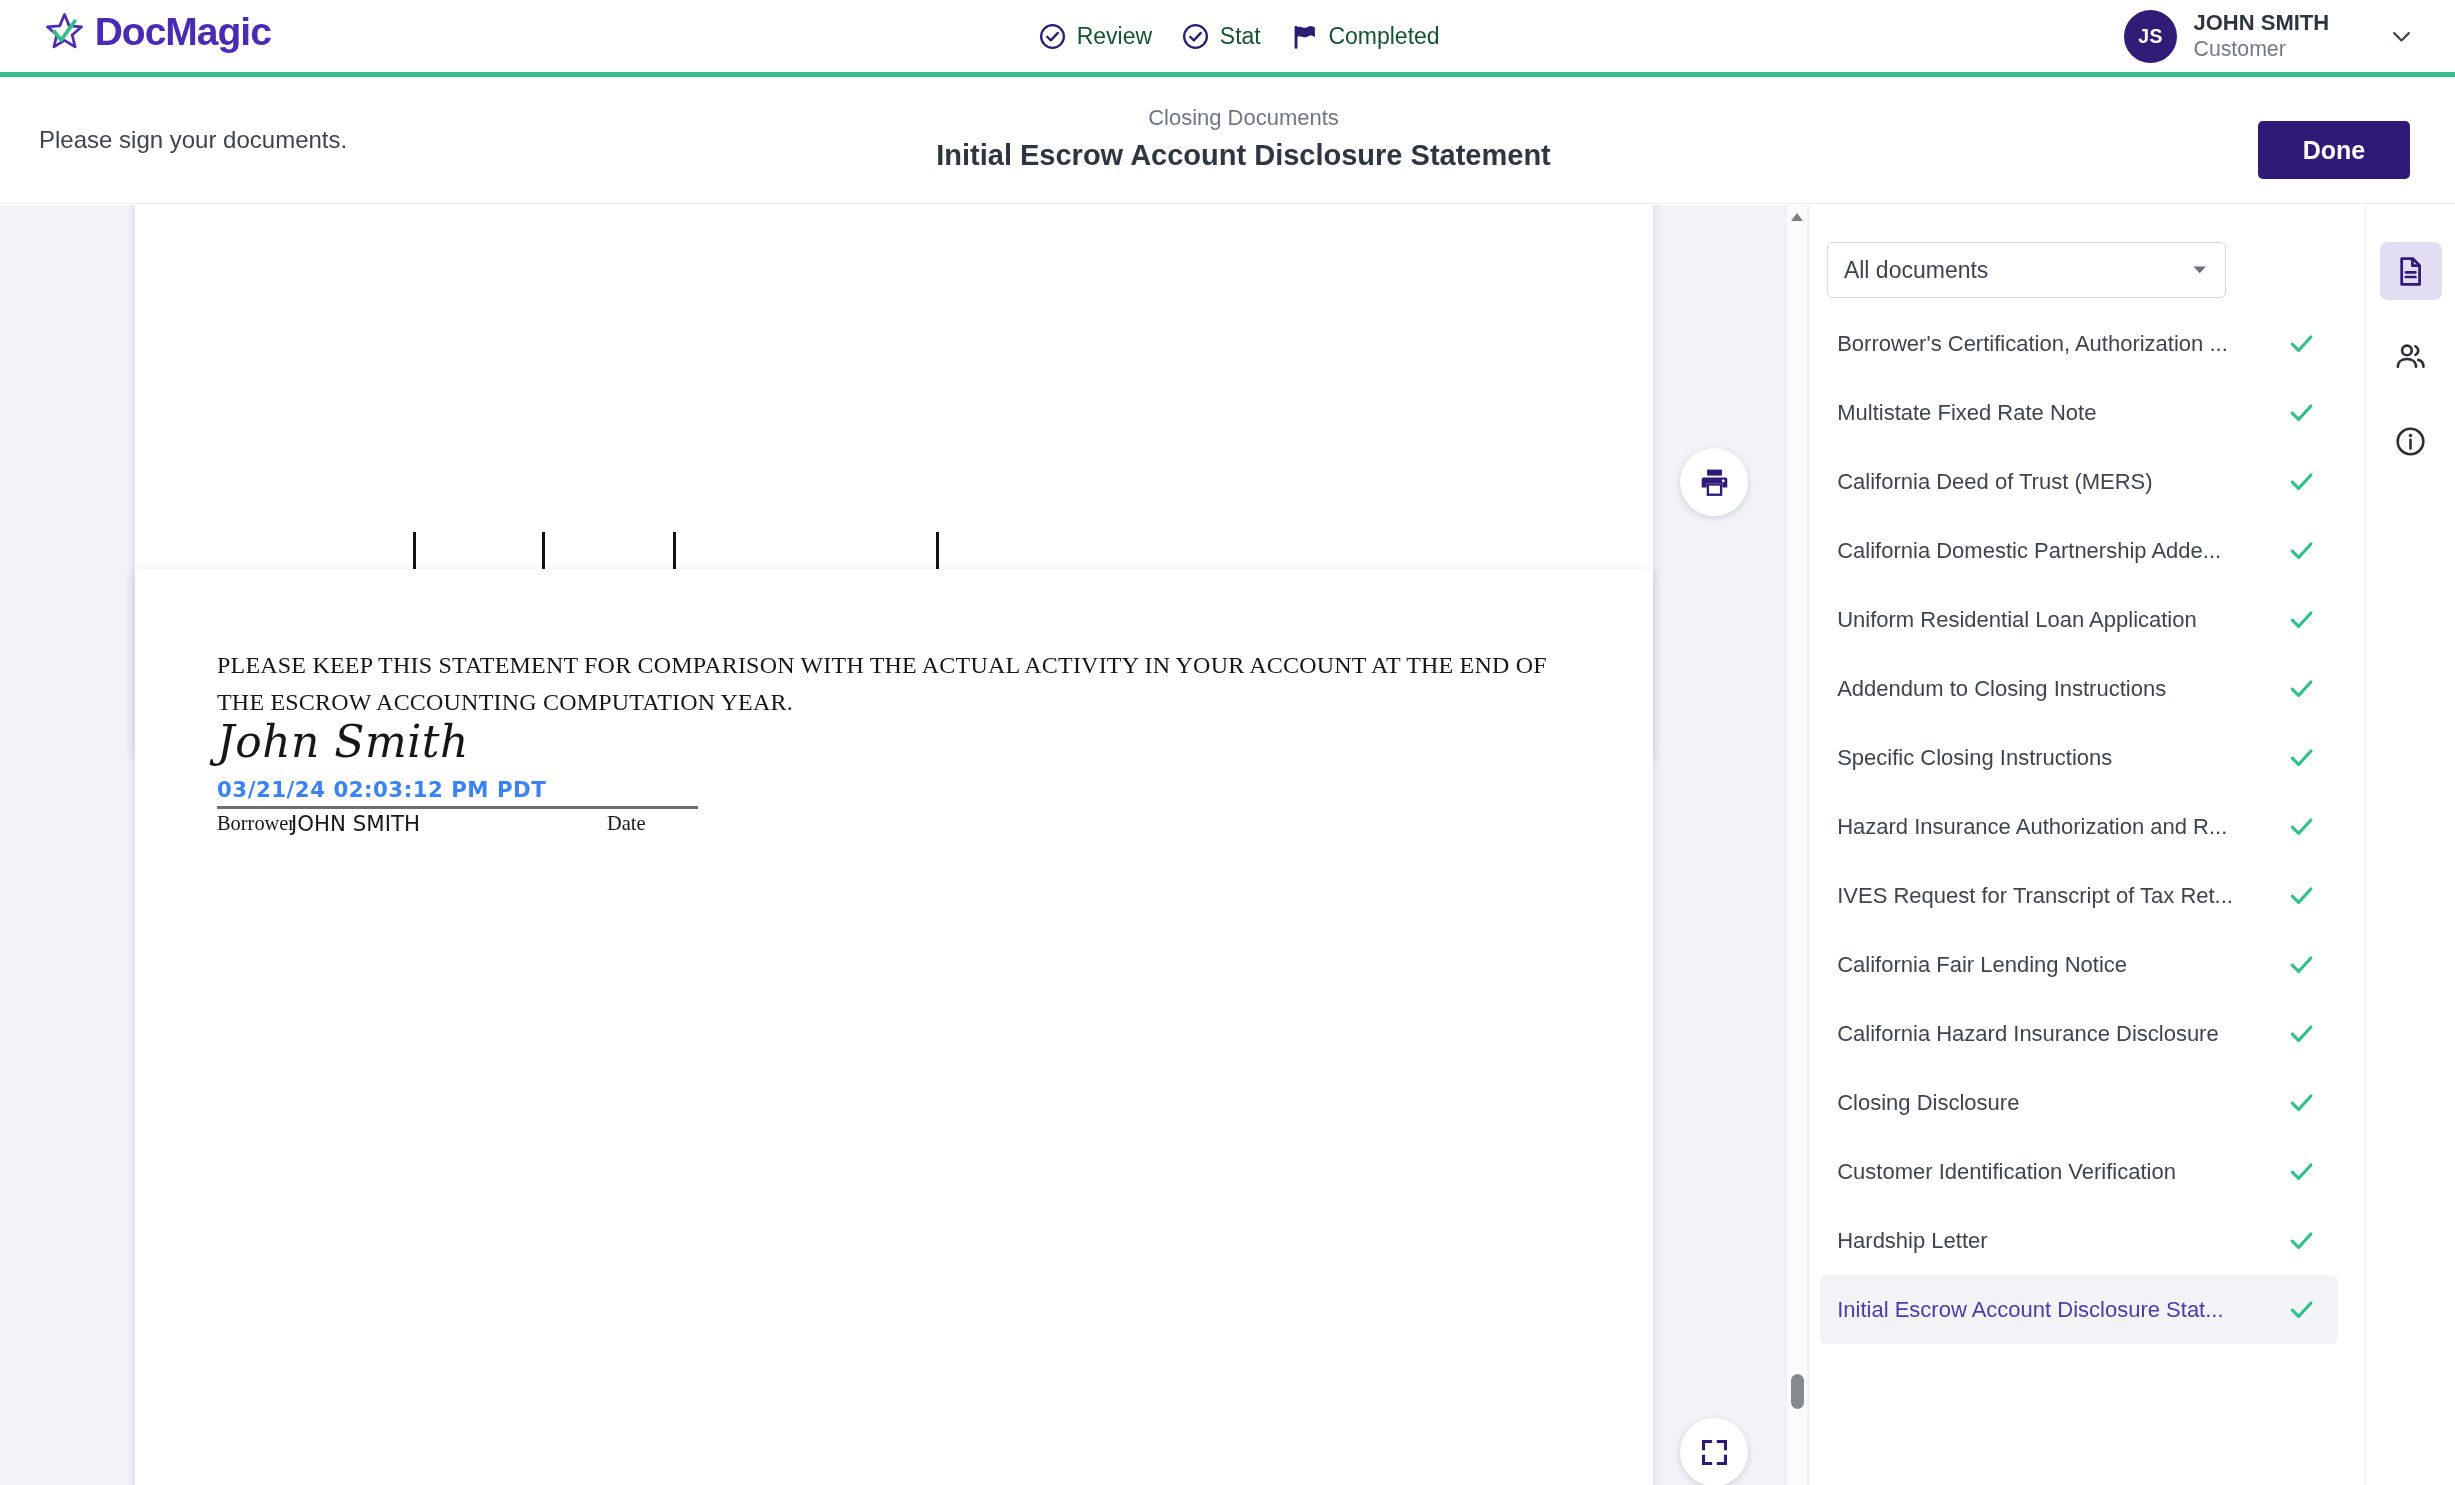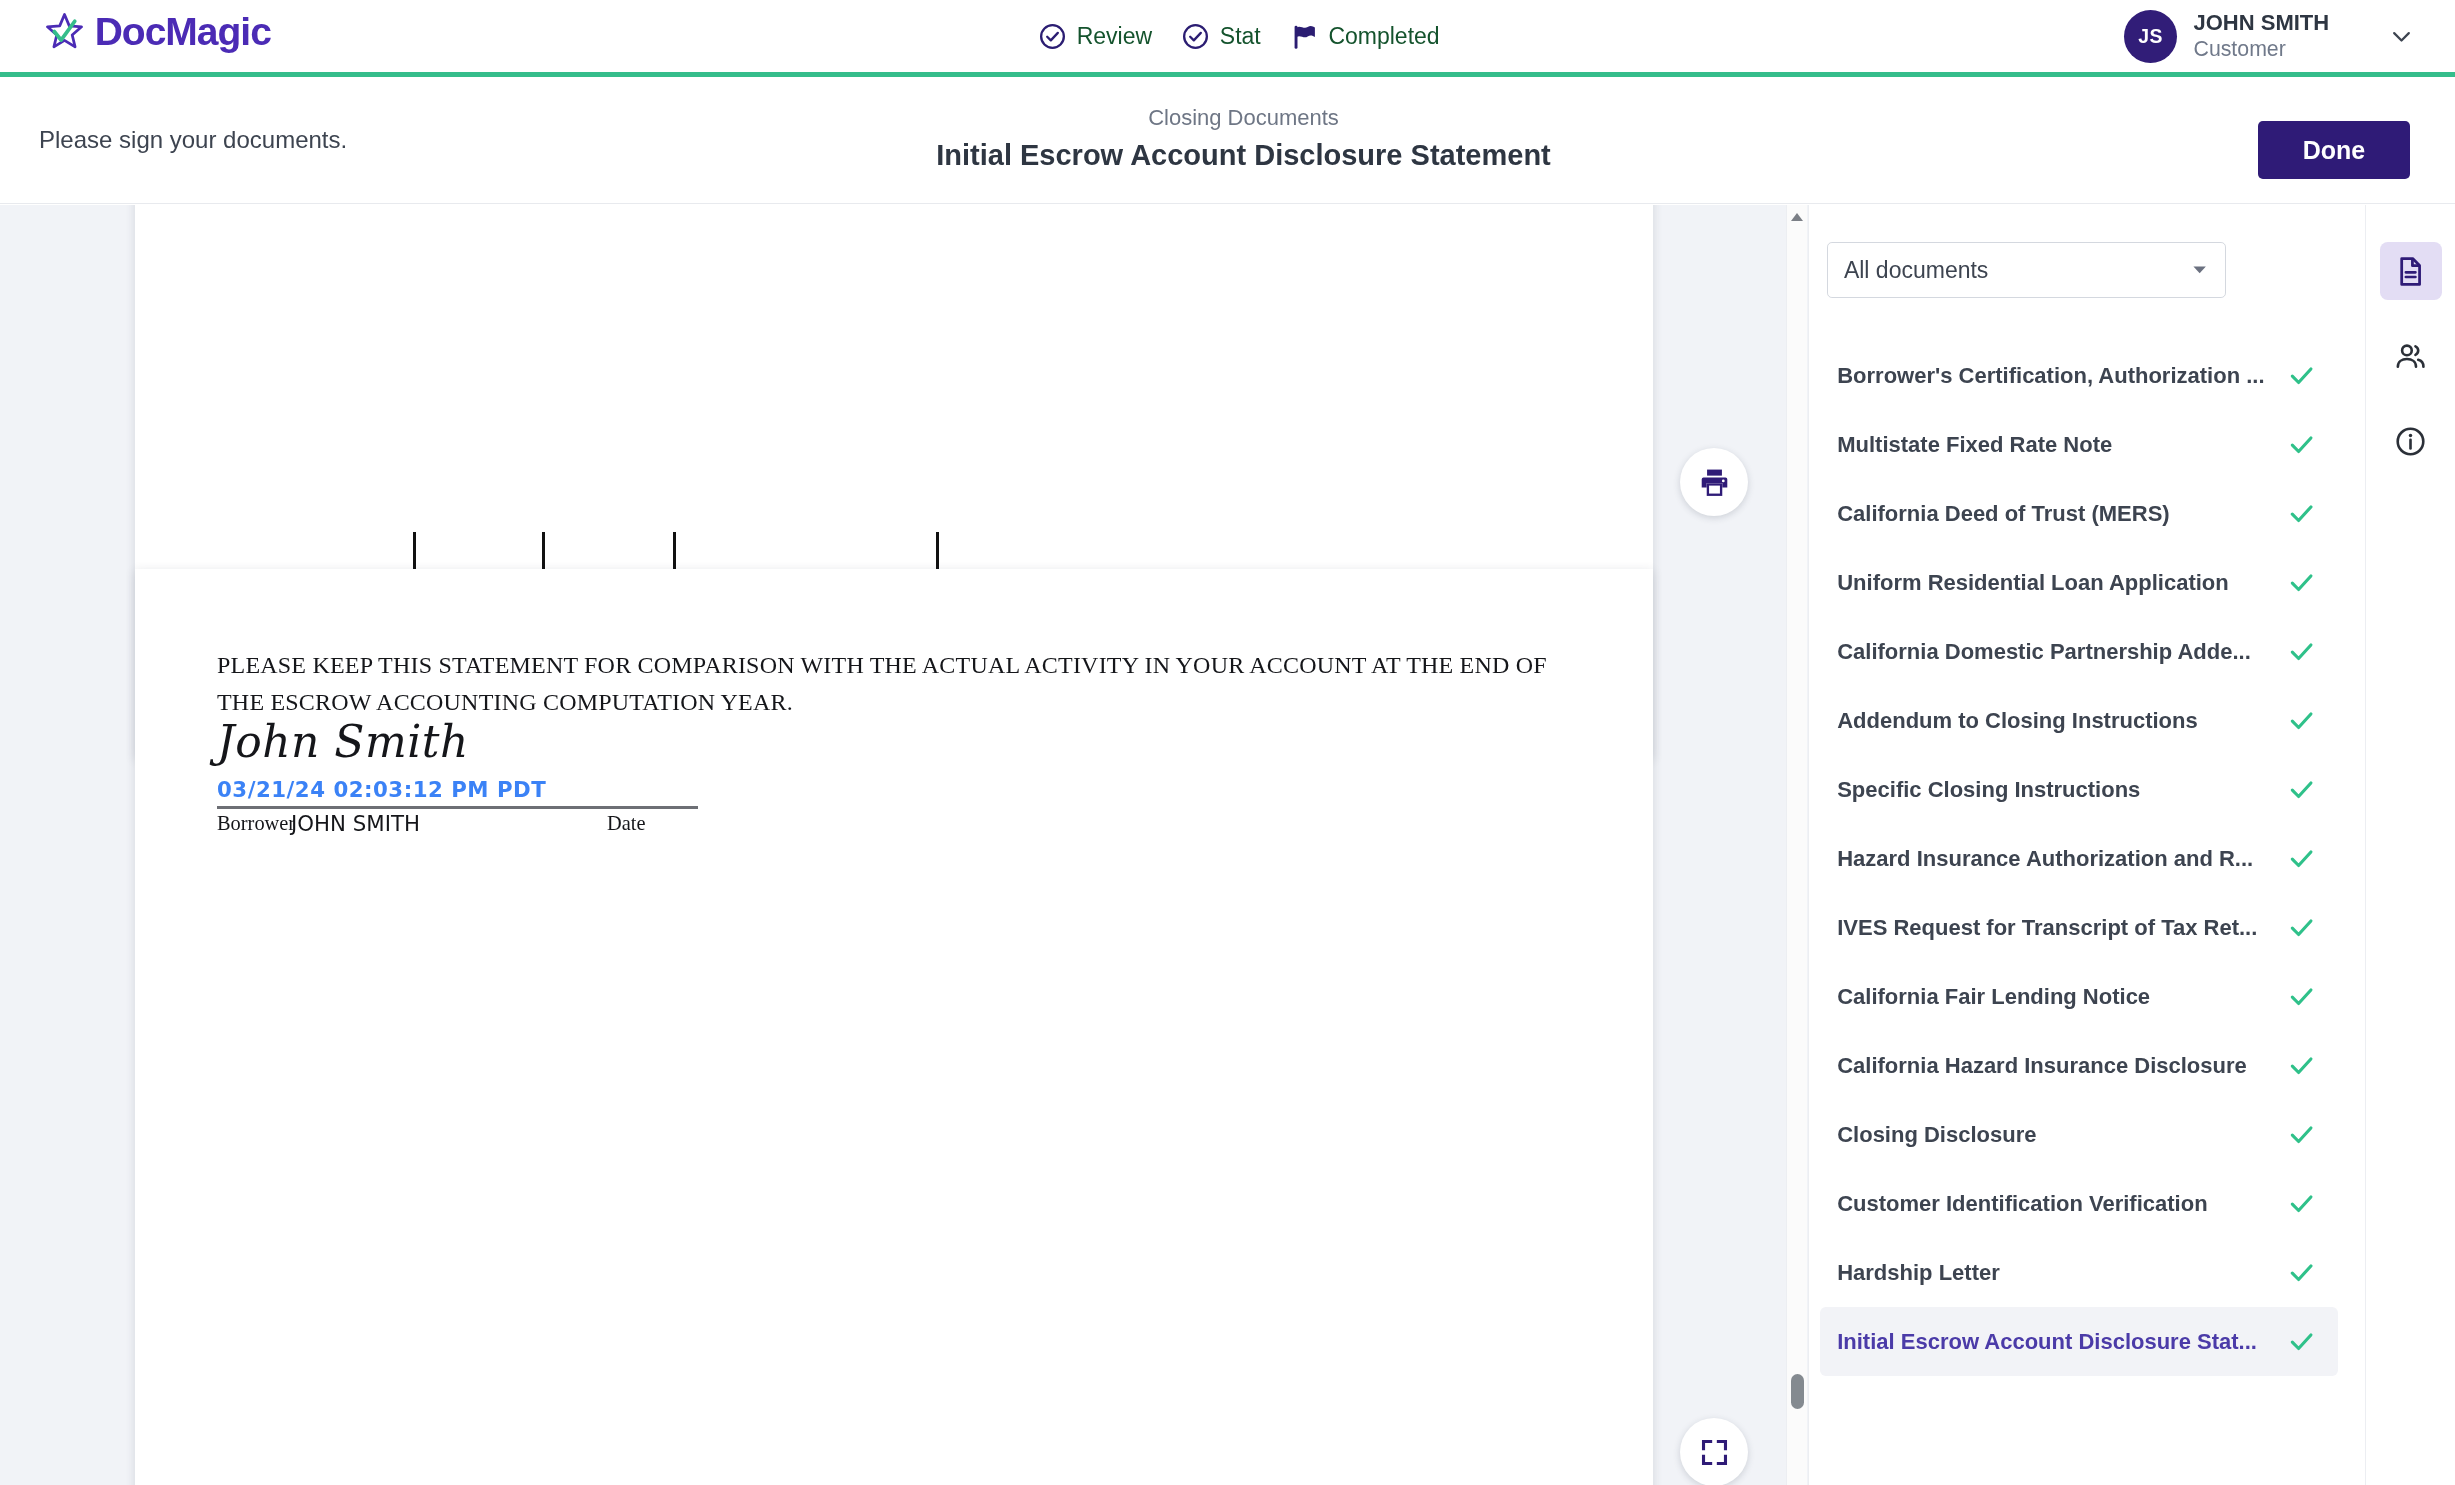--- a/index.html
+++ b/index.html
@@ -170,21 +170,21 @@
     border-left: 1px solid #eceef2;
   }
   .doc-filter {
     position: absolute; left: 18.4px; top: 37px;
     width: 399px; height: 56px;
     border: 1px solid #d4d8df; border-radius: 4.9px;
     background: #fff; display: flex; align-items: center;
     padding: 0 15.5px; cursor: pointer;
   }
   .doc-filter-label { flex: 1; font-size: 23px; color: #3d4450; }
-  .doc-list { position: absolute; left: 10.7px; top: 136px; width: 518px; font-weight: bold; }
+  .doc-list { position: absolute; left: 10.7px; top: 104px; width: 518px; }
   .doc-item {
     height: 69px; display: flex; align-items: center;
     padding: 0 21.3px 0 17.5px; border-radius: 5.8px; cursor: pointer;
   }
   .doc-item.active { background: #f2f3f7; }
   .doc-item-label {
     flex: 1; font-size: 22px; color: #3d4450;
     white-space: nowrap; overflow: hidden; text-overflow: ellipsis;
     padding-right: 13.6px;
   }
@@ -358,27 +358,27 @@
           <path d="M4.4 12.6 L9.6 17.8 L19.8 6.6" fill="none" stroke="#2fc18a" stroke-width="2.6" stroke-linecap="round" stroke-linejoin="round"></path>
         </svg>
       </div>
       <div class="doc-item">
         <span class="doc-item-label">California Deed of Trust (MERS)</span>
         <svg class="doc-check" viewBox="0 0 24 24">
           <path d="M4.4 12.6 L9.6 17.8 L19.8 6.6" fill="none" stroke="#2fc18a" stroke-width="2.6" stroke-linecap="round" stroke-linejoin="round"></path>
         </svg>
       </div>
       <div class="doc-item">
+        <span class="doc-item-label">California Domestic Partnership Adde...</span>
+        <svg class="doc-check" viewBox="0 0 24 24">
+          <path d="M4.4 12.6 L9.6 17.8 L19.8 6.6" fill="none" stroke="#2fc18a" stroke-width="2.6" stroke-linecap="round" stroke-linejoin="round"></path>
+        </svg>
+      </div>
+      <div class="doc-item">
         <span class="doc-item-label">Uniform Residential Loan Application</span>
-        <svg class="doc-check" viewBox="0 0 24 24">
-          <path d="M4.4 12.6 L9.6 17.8 L19.8 6.6" fill="none" stroke="#2fc18a" stroke-width="2.6" stroke-linecap="round" stroke-linejoin="round"></path>
-        </svg>
-      </div>
-      <div class="doc-item">
-        <span class="doc-item-label">California Domestic Partnership Adde...</span>
         <svg class="doc-check" viewBox="0 0 24 24">
           <path d="M4.4 12.6 L9.6 17.8 L19.8 6.6" fill="none" stroke="#2fc18a" stroke-width="2.6" stroke-linecap="round" stroke-linejoin="round"></path>
         </svg>
       </div>
       <div class="doc-item">
         <span class="doc-item-label">Addendum to Closing Instructions</span>
         <svg class="doc-check" viewBox="0 0 24 24">
           <path d="M4.4 12.6 L9.6 17.8 L19.8 6.6" fill="none" stroke="#2fc18a" stroke-width="2.6" stroke-linecap="round" stroke-linejoin="round"></path>
         </svg>
       </div>

